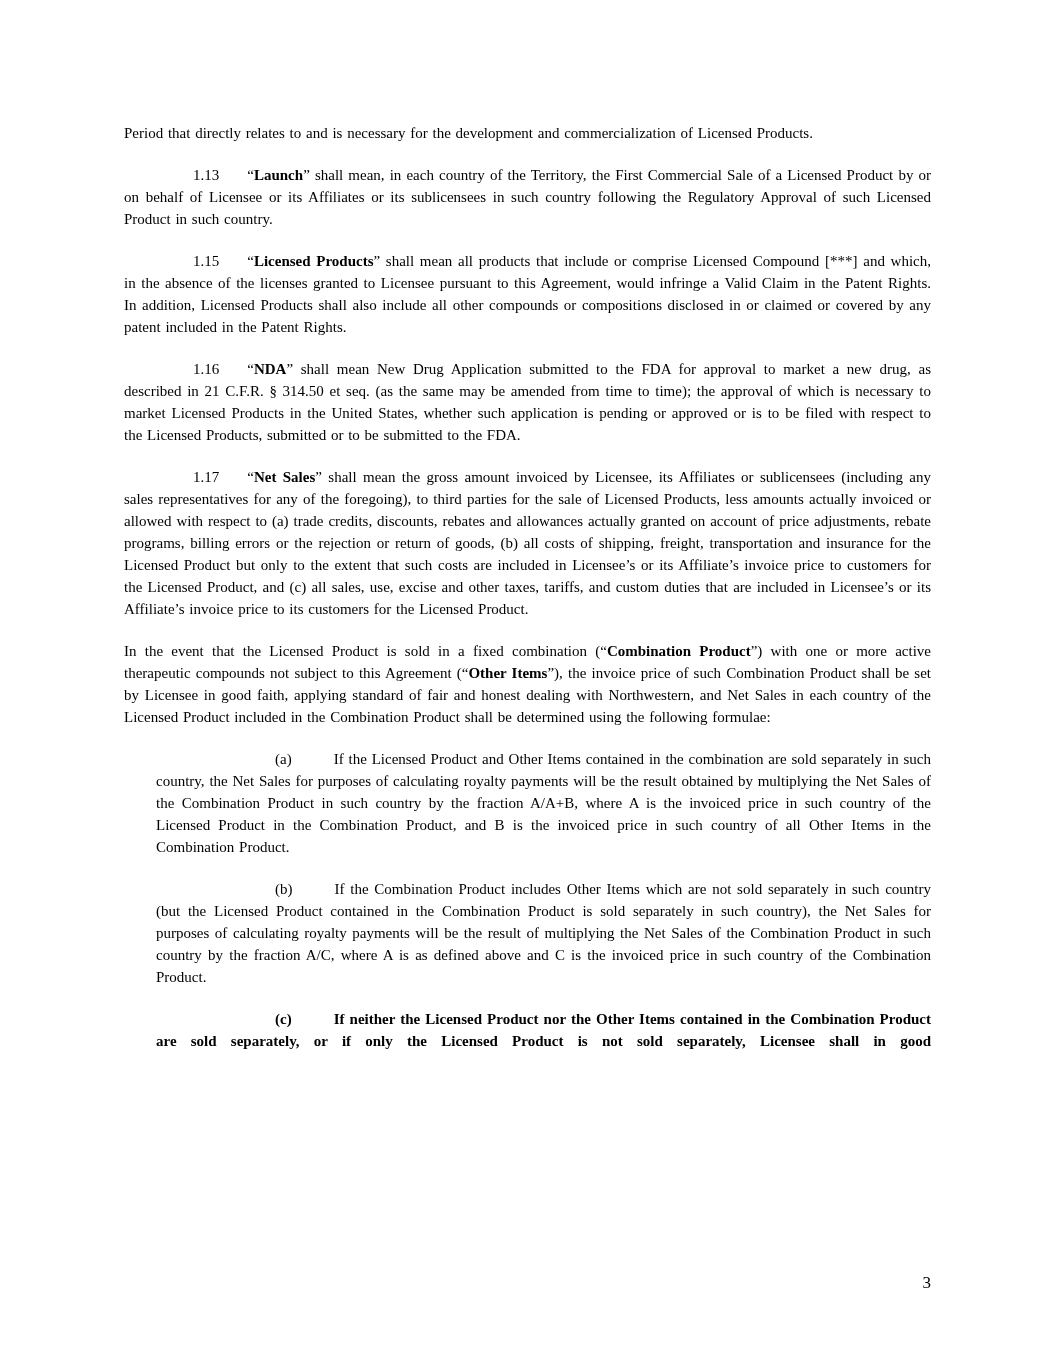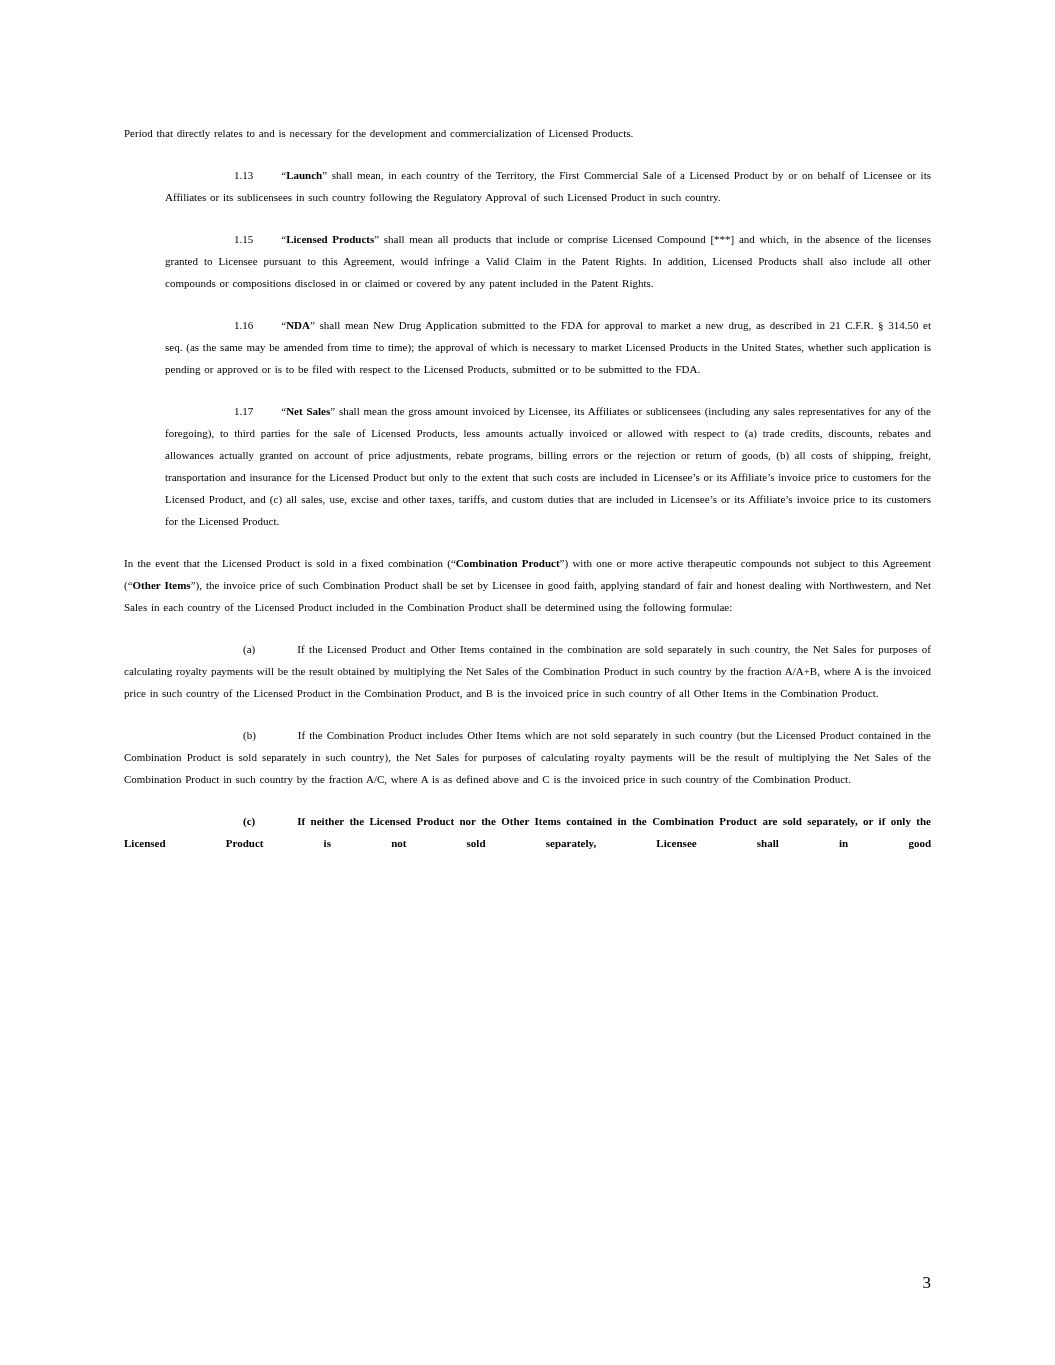--- a/index.html
+++ b/index.html
@@ -17,28 +17,28 @@
     overflow: hidden;
   }
   .content {
     position: absolute;
     left: 124px;
     top: 122px;
     width: 807px;
   }
   .para {
     margin: 0 0 20px 0;
-    font-size: 11px;
+    font-size: 15px;
     line-height: 22px;
     text-align: justify;
     word-spacing: 1px;
   }
   .para.indent-flush   { text-indent: 0; }
-  .para.indent-section { text-indent: 69px; margin-left: 41px; }
-  .para.indent-sub     { text-indent: 119px; }
+  .para.indent-section { text-indent: 69px; }
+  .para.indent-sub     { text-indent: 119px; margin-left: 32px; }
   .para.cont { text-align-last: justify; font-weight: bold; }
   .bold { font-weight: bold; }
   .tab { display: inline-block; height: 1px; }
   .footer {
     position: absolute;
     left: 124px;
     right: 124px;
     top: 1272px;
     text-align: right;
     font-size: 17px;

